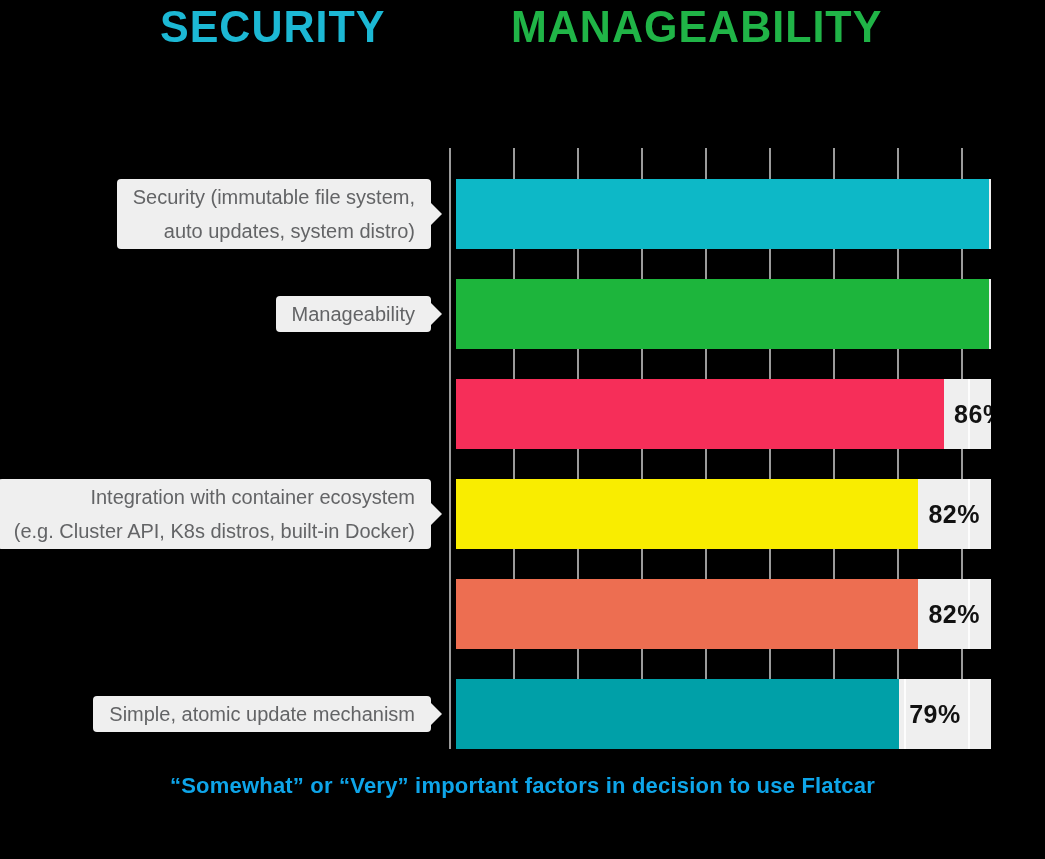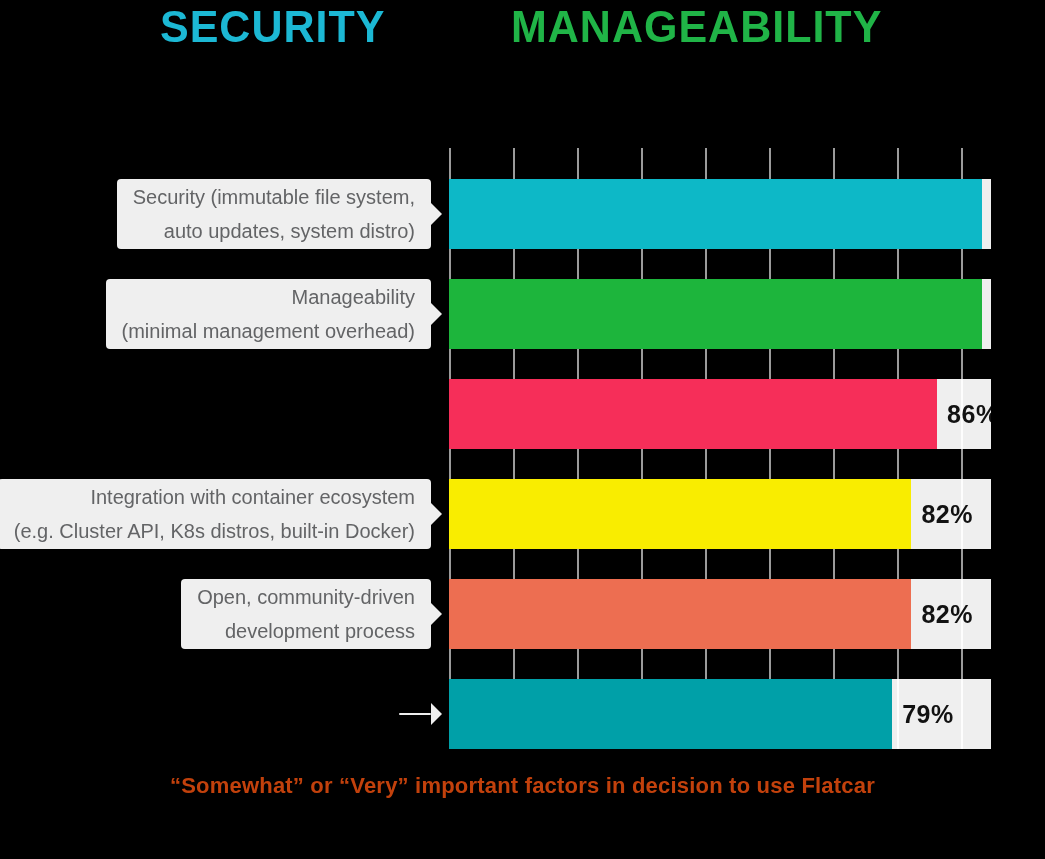--- a/index.html
+++ b/index.html
@@ -17,21 +17,21 @@
   
   .plot-grid{
     position:absolute;left:449px;top:148px;width:578px;height:601px;
     background:repeating-linear-gradient(90deg,#9b9b9b 0,#9b9b9b 2px,transparent 2px,transparent 64px);
   }
   
   .rows{
     position:absolute;left:0;top:148px;width:1045px;height:601px;
     display:flex;flex-direction:column;gap:30px;padding-top:31px;box-sizing:border-box;
   }
-  .row{position:relative;height:70px;flex:0 0 70px;}
+  .row{position:relative;height:70px;flex:0 0 70px;margin-left:7px;}
   
   .cat-label{
     position:absolute;right:614px;top:50%;transform:translateY(-50%);
     background:#efefef;border-radius:4px;padding:1px 16px;
     text-align:right;white-space:nowrap;color:#636466;font-size:20px;line-height:34px;
   }
   .cat-label::after{
     content:'';position:absolute;left:100%;top:50%;transform:translateY(-50%);
     border-top:11px solid transparent;border-bottom:11px solid transparent;
     border-left:11px solid #efefef;width:0;height:0;
@@ -47,21 +47,21 @@
     background:repeating-linear-gradient(90deg,rgba(255,255,255,.9) 0,rgba(255,255,255,.9) 2px,transparent 2px,transparent 64px);
   }
   .bar{position:absolute;left:0;top:0;height:100%;}
   .bar-value{
     position:absolute;top:50%;transform:translateY(-50%);
     font-size:25px;font-weight:700;color:#121212;white-space:nowrap;letter-spacing:.5px;
   }
   
   .caption{
     position:absolute;left:0;top:773px;width:1045px;text-align:center;
-    color:#c2410c;font-size:22px;font-weight:700;letter-spacing:.2px;
+    color:#0ea5e9;font-size:22px;font-weight:700;letter-spacing:.2px;
   }
   .source{
     position:absolute;right:22px;top:834px;color:#2e333e;
     font-size:16px;font-weight:700;font-style:italic;
   }
 </style>
 </head>
 <body>
 
 <div class="canvas">
@@ -80,21 +80,20 @@
       <div class="track">
         <div class="track-grid"></div>
         <div class="bar" style="width: 92.2222%; background: rgb(13, 184, 199);"></div>
         <div class="bar-value" style="left: calc(92.2222% + 10px);">93%</div>
       </div>
     </div>
 
     <div class="row">
       <div class="cat-label">
           <span class="lbl-line">Manageability</span>
-          <span class="lbl-line">(minimal management overhead)</span>
         </div>
       <div class="track">
         <div class="track-grid"></div>
         <div class="bar" style="width: 92.2222%; background: rgb(29, 181, 60);"></div>
         <div class="bar-value" style="left: calc(92.2222% + 10px);">93%</div>
       </div>
     </div>
 
     <div class="row">
       <div class="track">
@@ -110,33 +109,30 @@
           <span class="lbl-line">(e.g. Cluster API, K8s distros, built-in Docker)</span>
         </div>
       <div class="track">
         <div class="track-grid"></div>
         <div class="bar" style="width: 80%; background: rgb(249, 237, 0);"></div>
         <div class="bar-value" style="left: calc(80% + 10px);">82%</div>
       </div>
     </div>
 
     <div class="row">
-      <div class="cat-label">
-          <span class="lbl-line">Open, community-driven</span>
-          <span class="lbl-line">development process</span>
-        </div>
       <div class="track">
         <div class="track-grid"></div>
         <div class="bar" style="width: 80%; background: rgb(237, 110, 81);"></div>
         <div class="bar-value" style="left: calc(80% + 10px);">82%</div>
       </div>
     </div>
 
     <div class="row">
       <div class="cat-label">
+          <span class="lbl-line">Simple, atomic update mechanism</span>
         </div>
       <div class="track">
         <div class="track-grid"></div>
         <div class="bar" style="width: 76.6667%; background: rgb(0, 160, 168);"></div>
         <div class="bar-value" style="left: calc(76.6667% + 10px);">79%</div>
       </div>
     </div>
   </div>
 
   <div class="caption">“Somewhat” or “Very” important factors in decision to use Flatcar</div>

